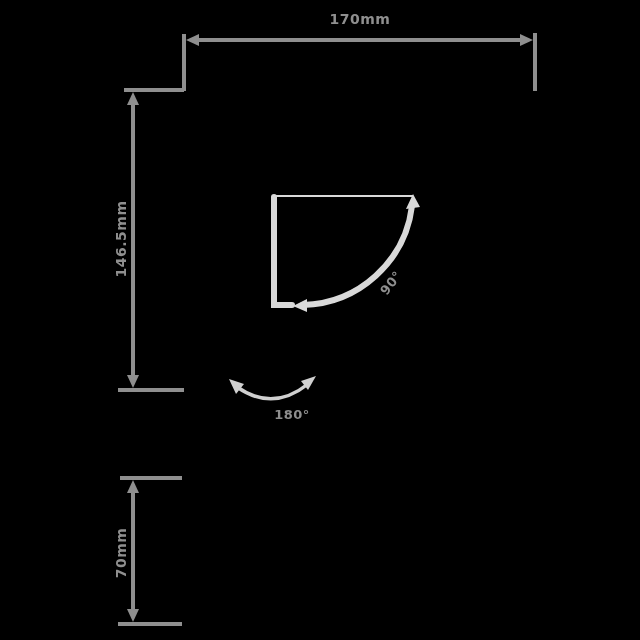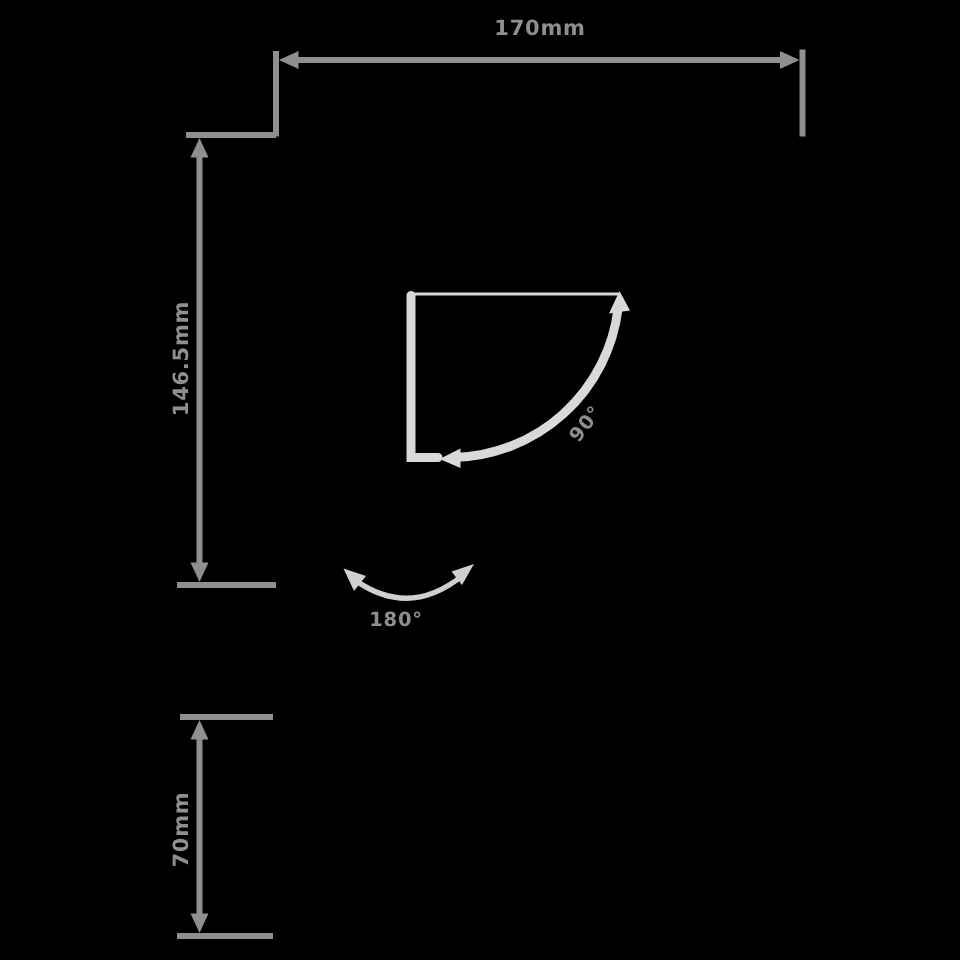--- a/index.html
+++ b/index.html
@@ -87,15 +87,15 @@
   </svg>
 
   <div class="dim-label" style="left:360px; top:19px;">170mm</div>
 
   <div class="dim-label rot-90" style="left:121px; top:239px;">146.5mm</div>
 
   <div class="dim-label rot-90" style="left:121px; top:553px;">70mm</div>
 
   <div class="dim-label rot-swing small" style="left:391px; top:283px;">90°</div>
 
-  <div class="dim-label small" style="left:264px; top:414px;">180°</div>
+  <div class="dim-label small" style="left:292px; top:414px;">180°</div>
 
 </div>
 
 </body></html>

